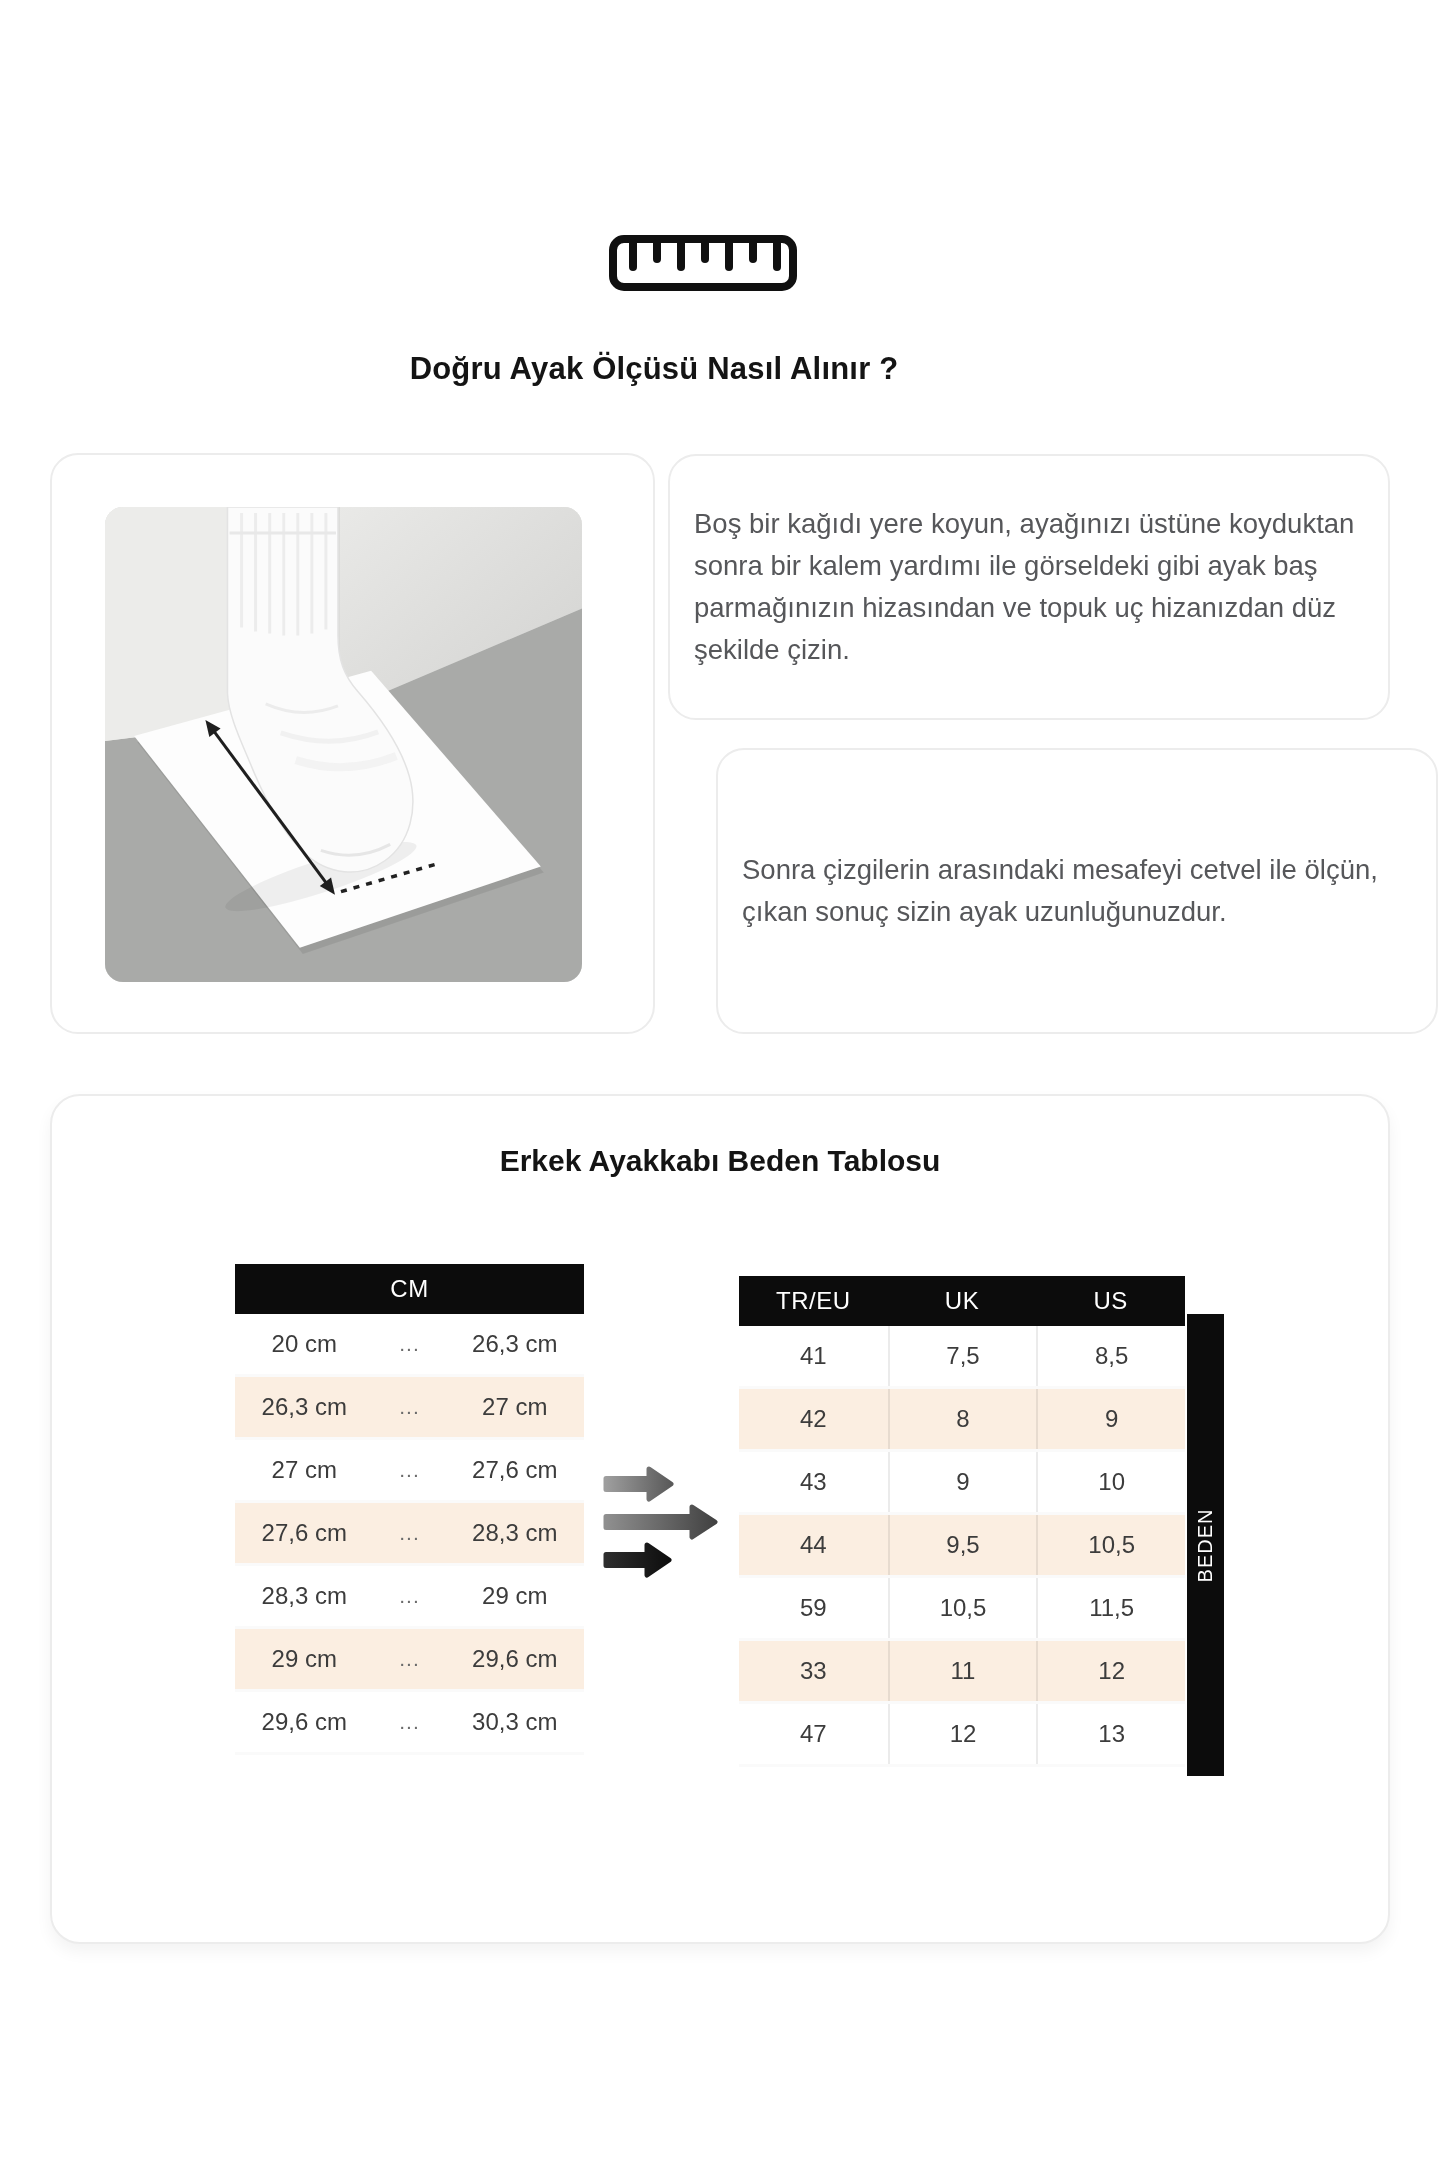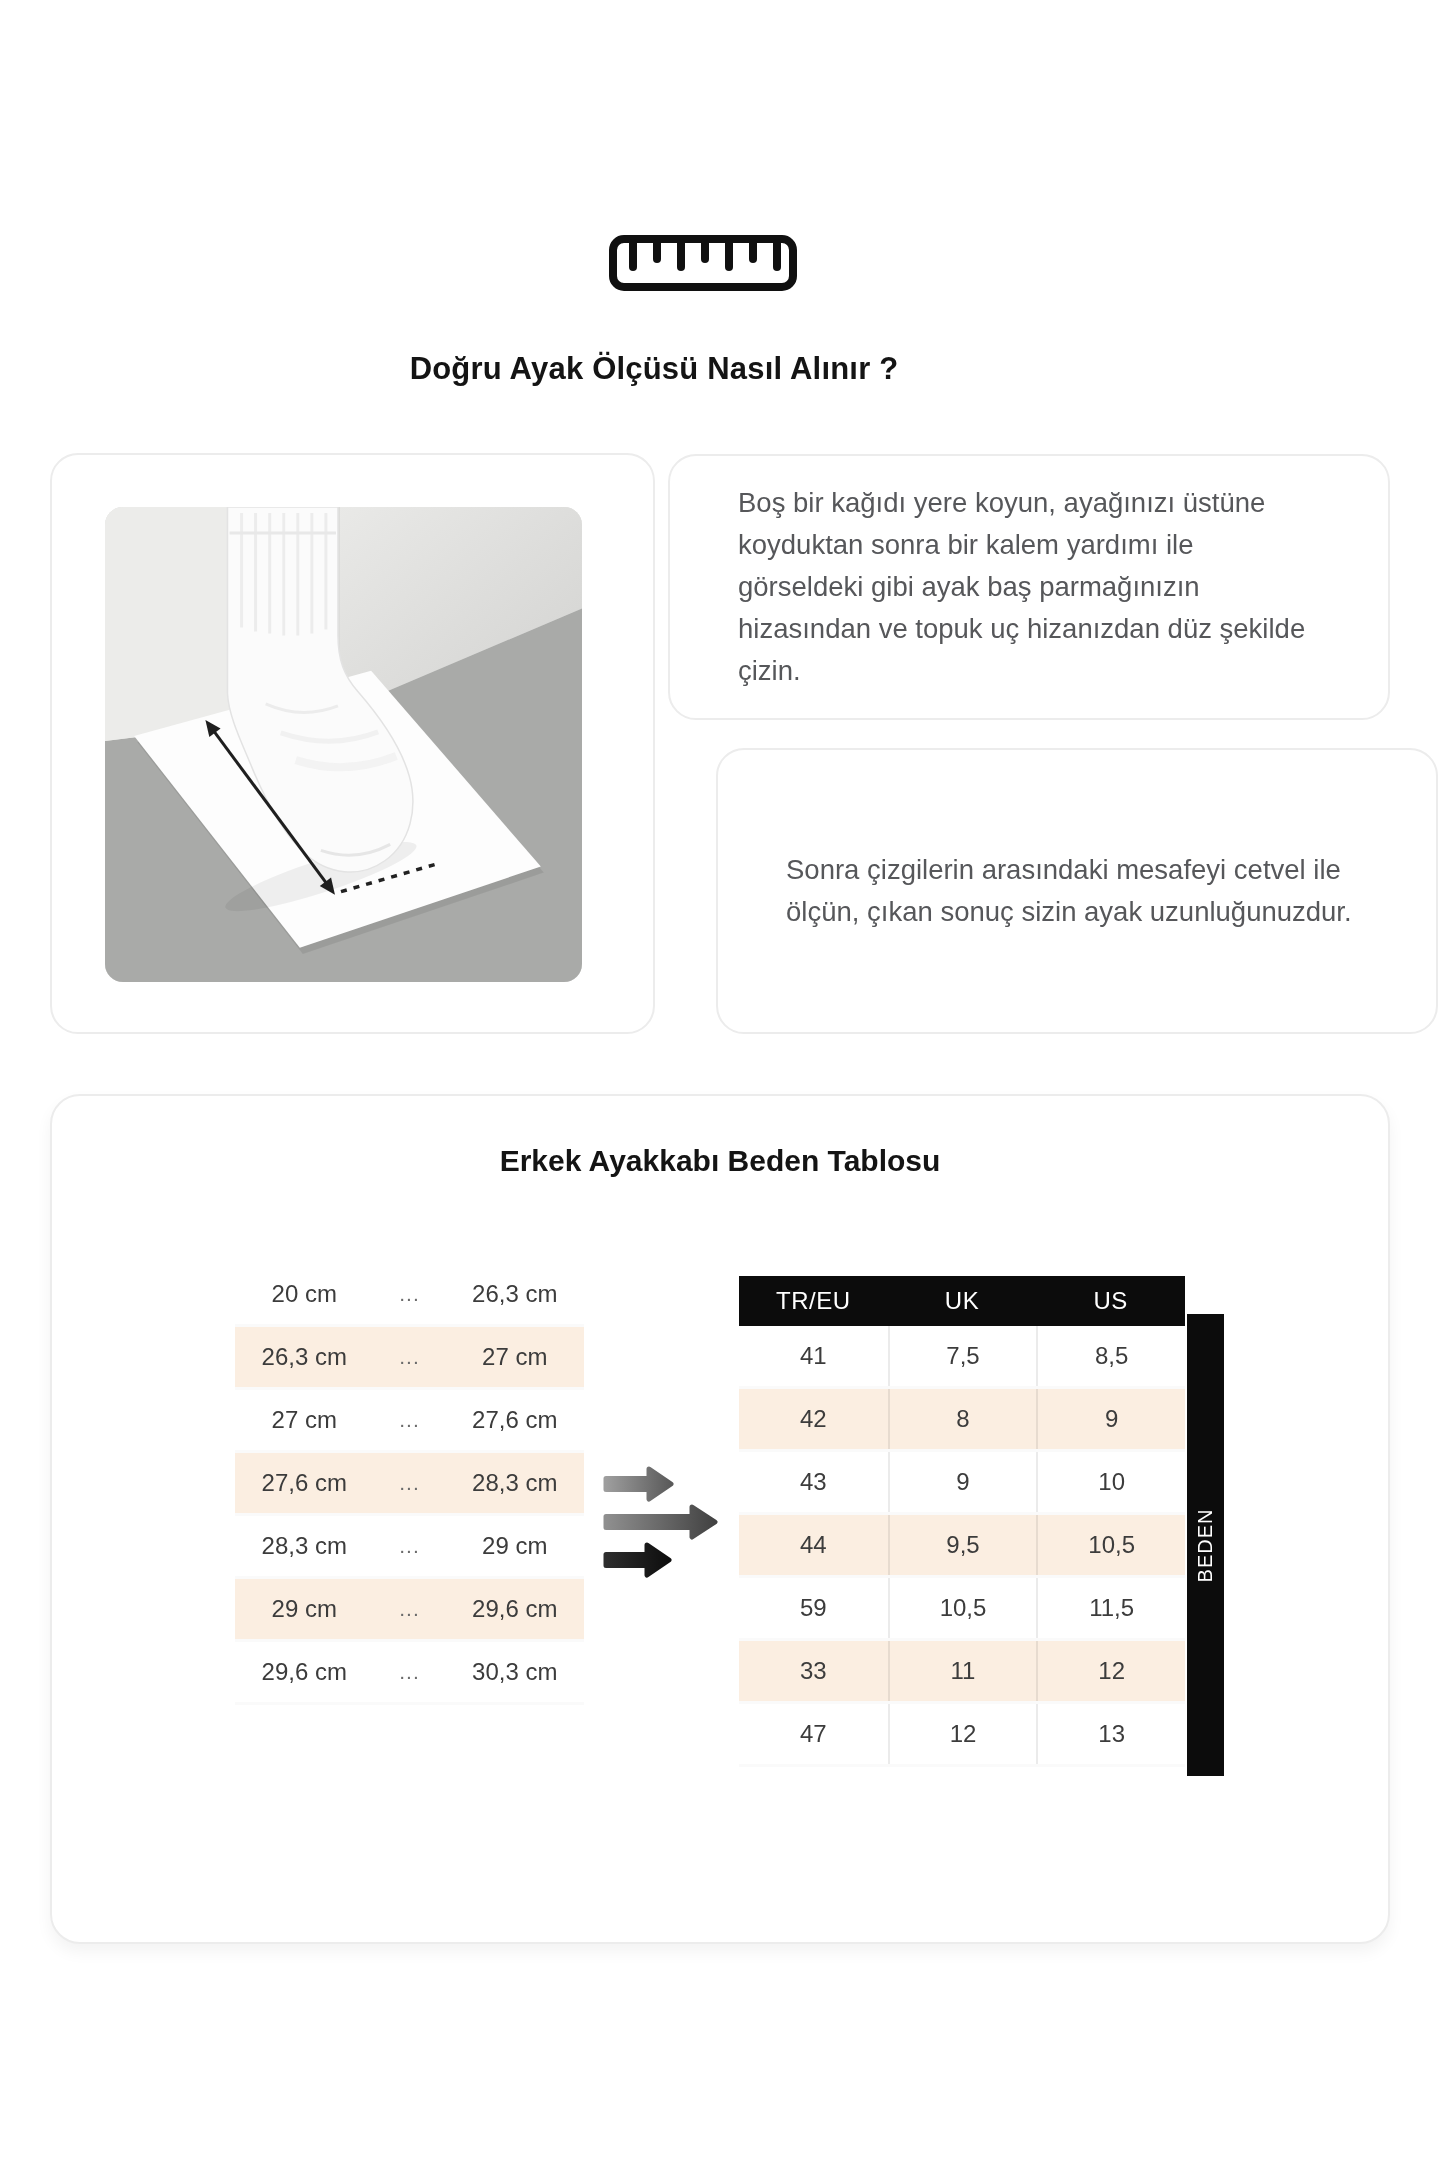--- a/index.html
+++ b/index.html
@@ -20,21 +20,21 @@
 
   
   .card { border:2px solid #ececec; border-radius:28px; background:#fff; }
   .photo-card { left:50px; top:453px; width:605px; height:581px; }
   .photo {
     position:absolute; left:53px; top:52px; width:477px; height:475px;
     border-radius:18px; overflow:hidden; background:#e5e5e3;
   }
   .photo svg { display:block; width:100%; height:100%; }
 
-  .instr-card { left:668px; width:722px; padding:0 68px; display:flex; align-items:center; }
+  .instr-card { left:668px; width:722px; padding:0 24px; display:flex; align-items:center; }
   .instr-1 { top:454px; height:266px; }
   .instr-2 { top:748px; height:286px;margin-left:48px; }
   .instr-text { font-size:27.5px; line-height:1.53; color:#56575a; }
 
   
   .big-card {
     left:50px; top:1094px; width:1340px; height:850px; border-radius:30px;
     box-shadow:0 8px 16px rgba(0,0,0,.05);
   }
   .section-title {
@@ -147,20 +147,23 @@
   <p class="instr-text">Boş bir kağıdı yere koyun, ayağınızı üstüne koyduktan sonra bir kalem yardımı ile görseldeki gibi ayak baş parmağınızın hizasından ve topuk uç hizanızdan düz şekilde çizin.</p>
 </div>
 <div class="abs card instr-card instr-2">
   <p class="instr-text">Sonra çizgilerin arasındaki mesafeyi cetvel ile ölçün, çıkan sonuç sizin ayak uzunluğunuzdur.</p>
 </div>
 
 <div class="abs card big-card">
   <h2 class="section-title">Erkek Ayakkabı Beden Tablosu</h2>
 
   <div class="tbl cm-table">
+    <div class="tbl-head">
+      <span class="cell" style="color:#fff">CM</span>
+    </div>
     <div class="row">
         <span class="cell">20 cm</span>
         <span class="cell dots">...</span>
         <span class="cell">26,3 cm</span>
       </div>
     <div class="row alt">
         <span class="cell">26,3 cm</span>
         <span class="cell dots">...</span>
         <span class="cell">27 cm</span>
       </div>

